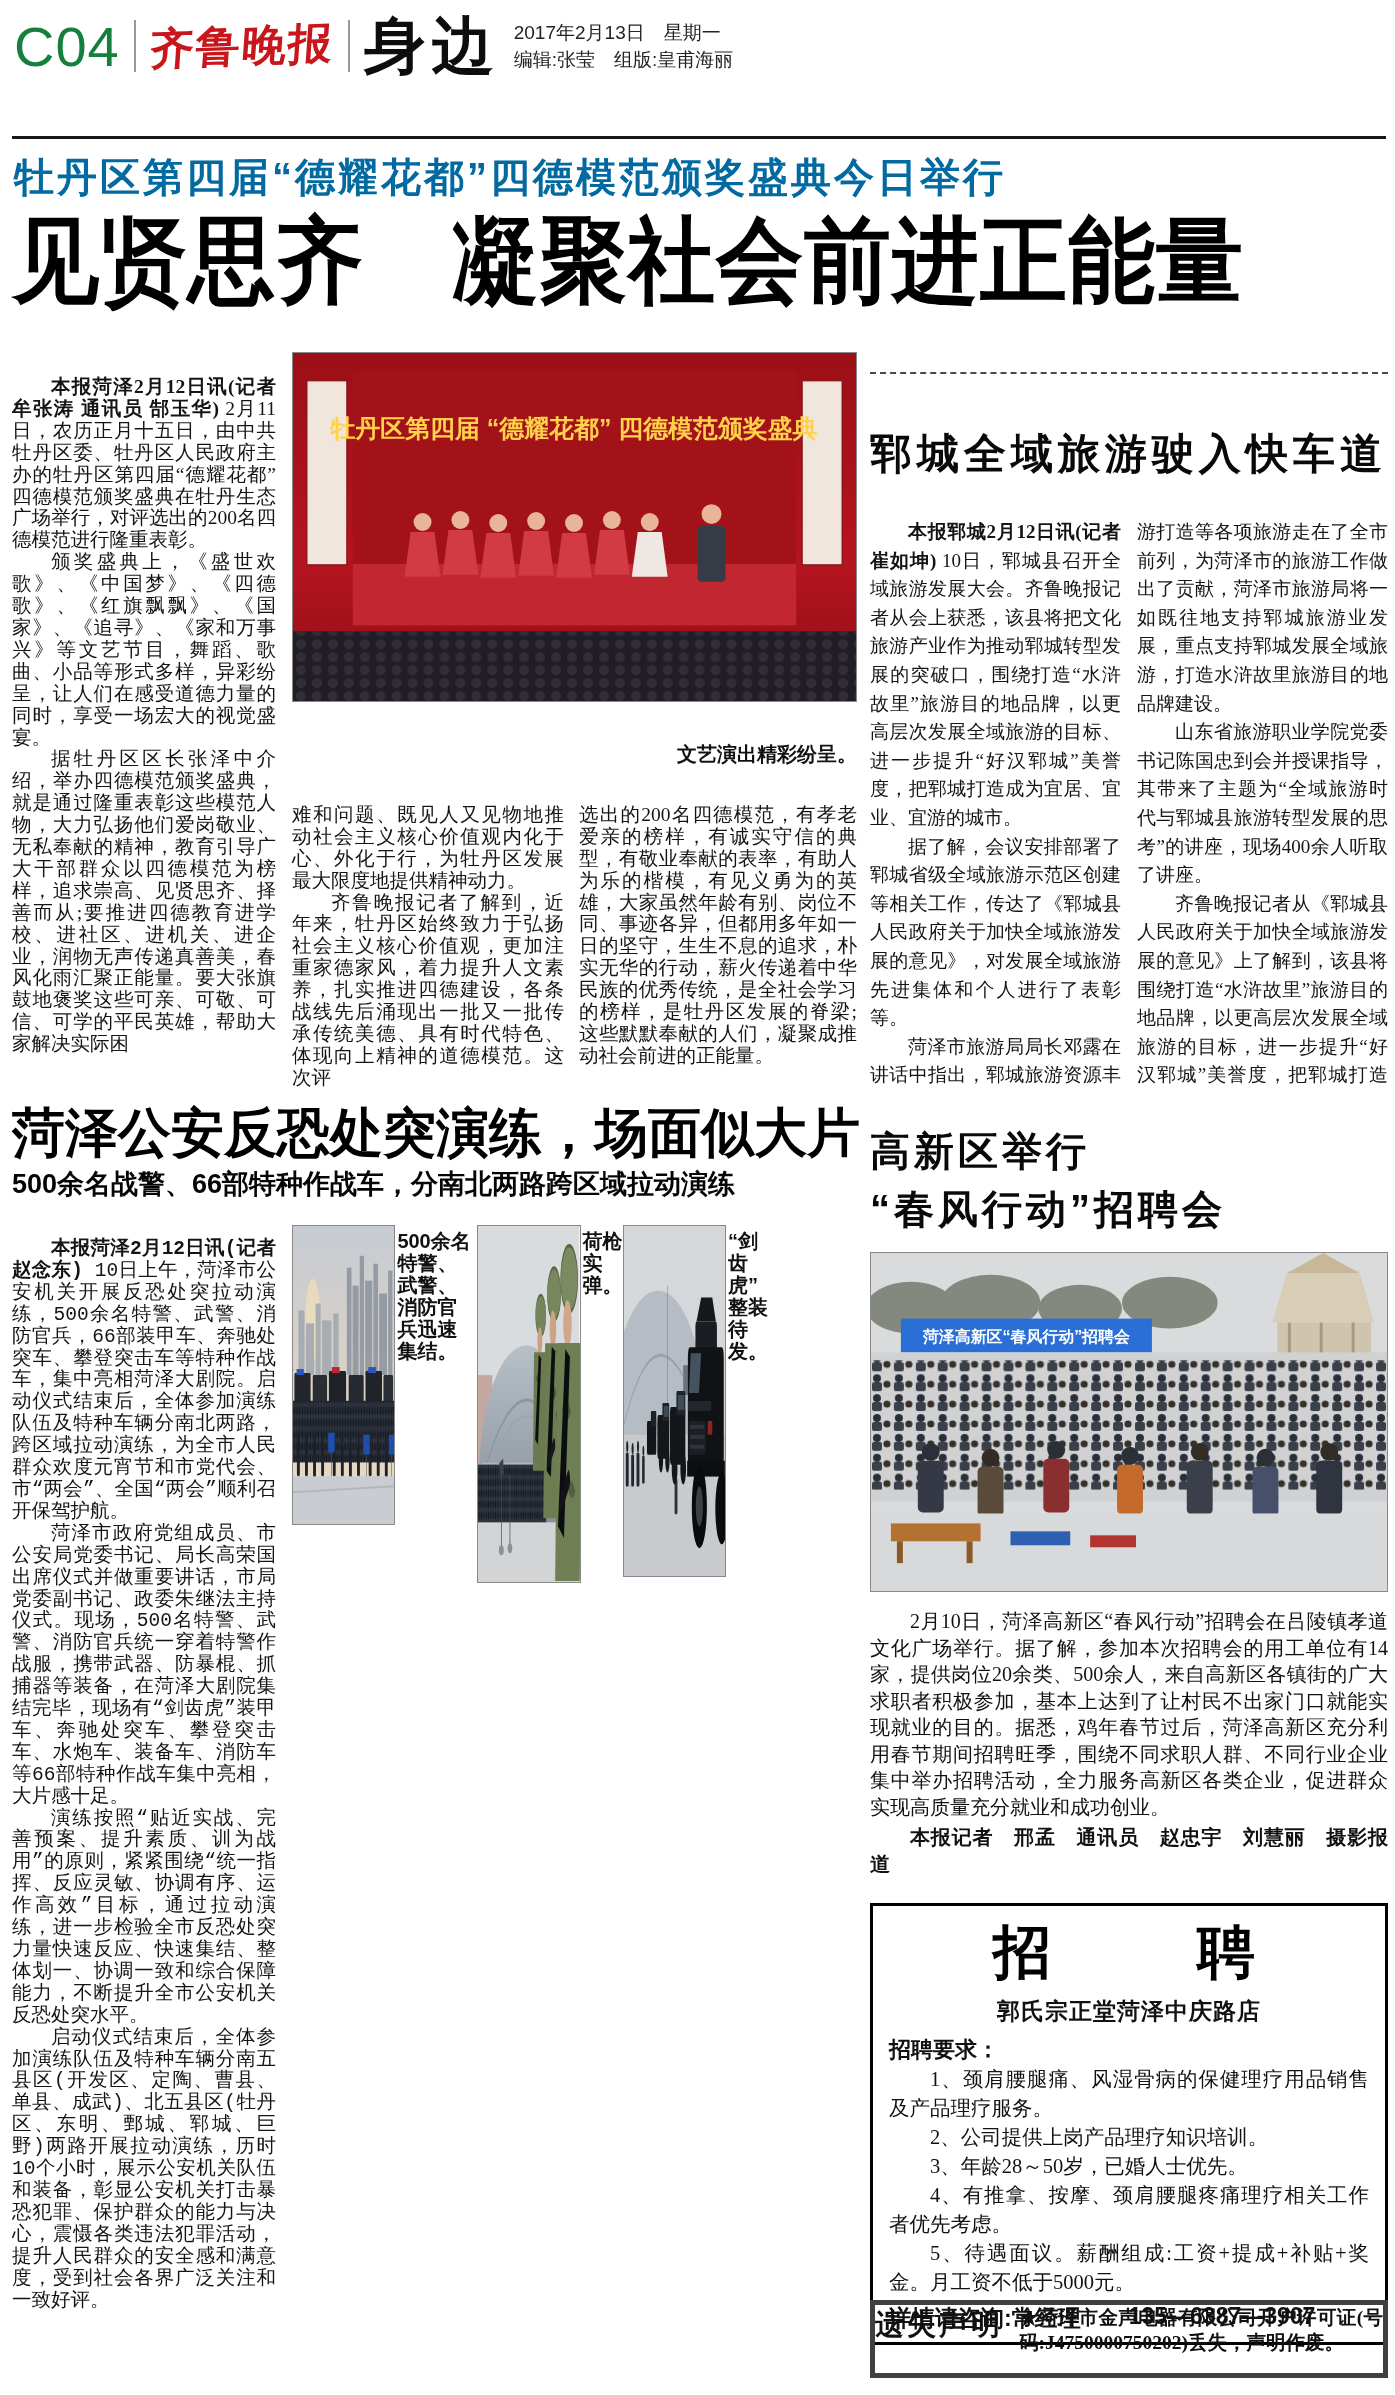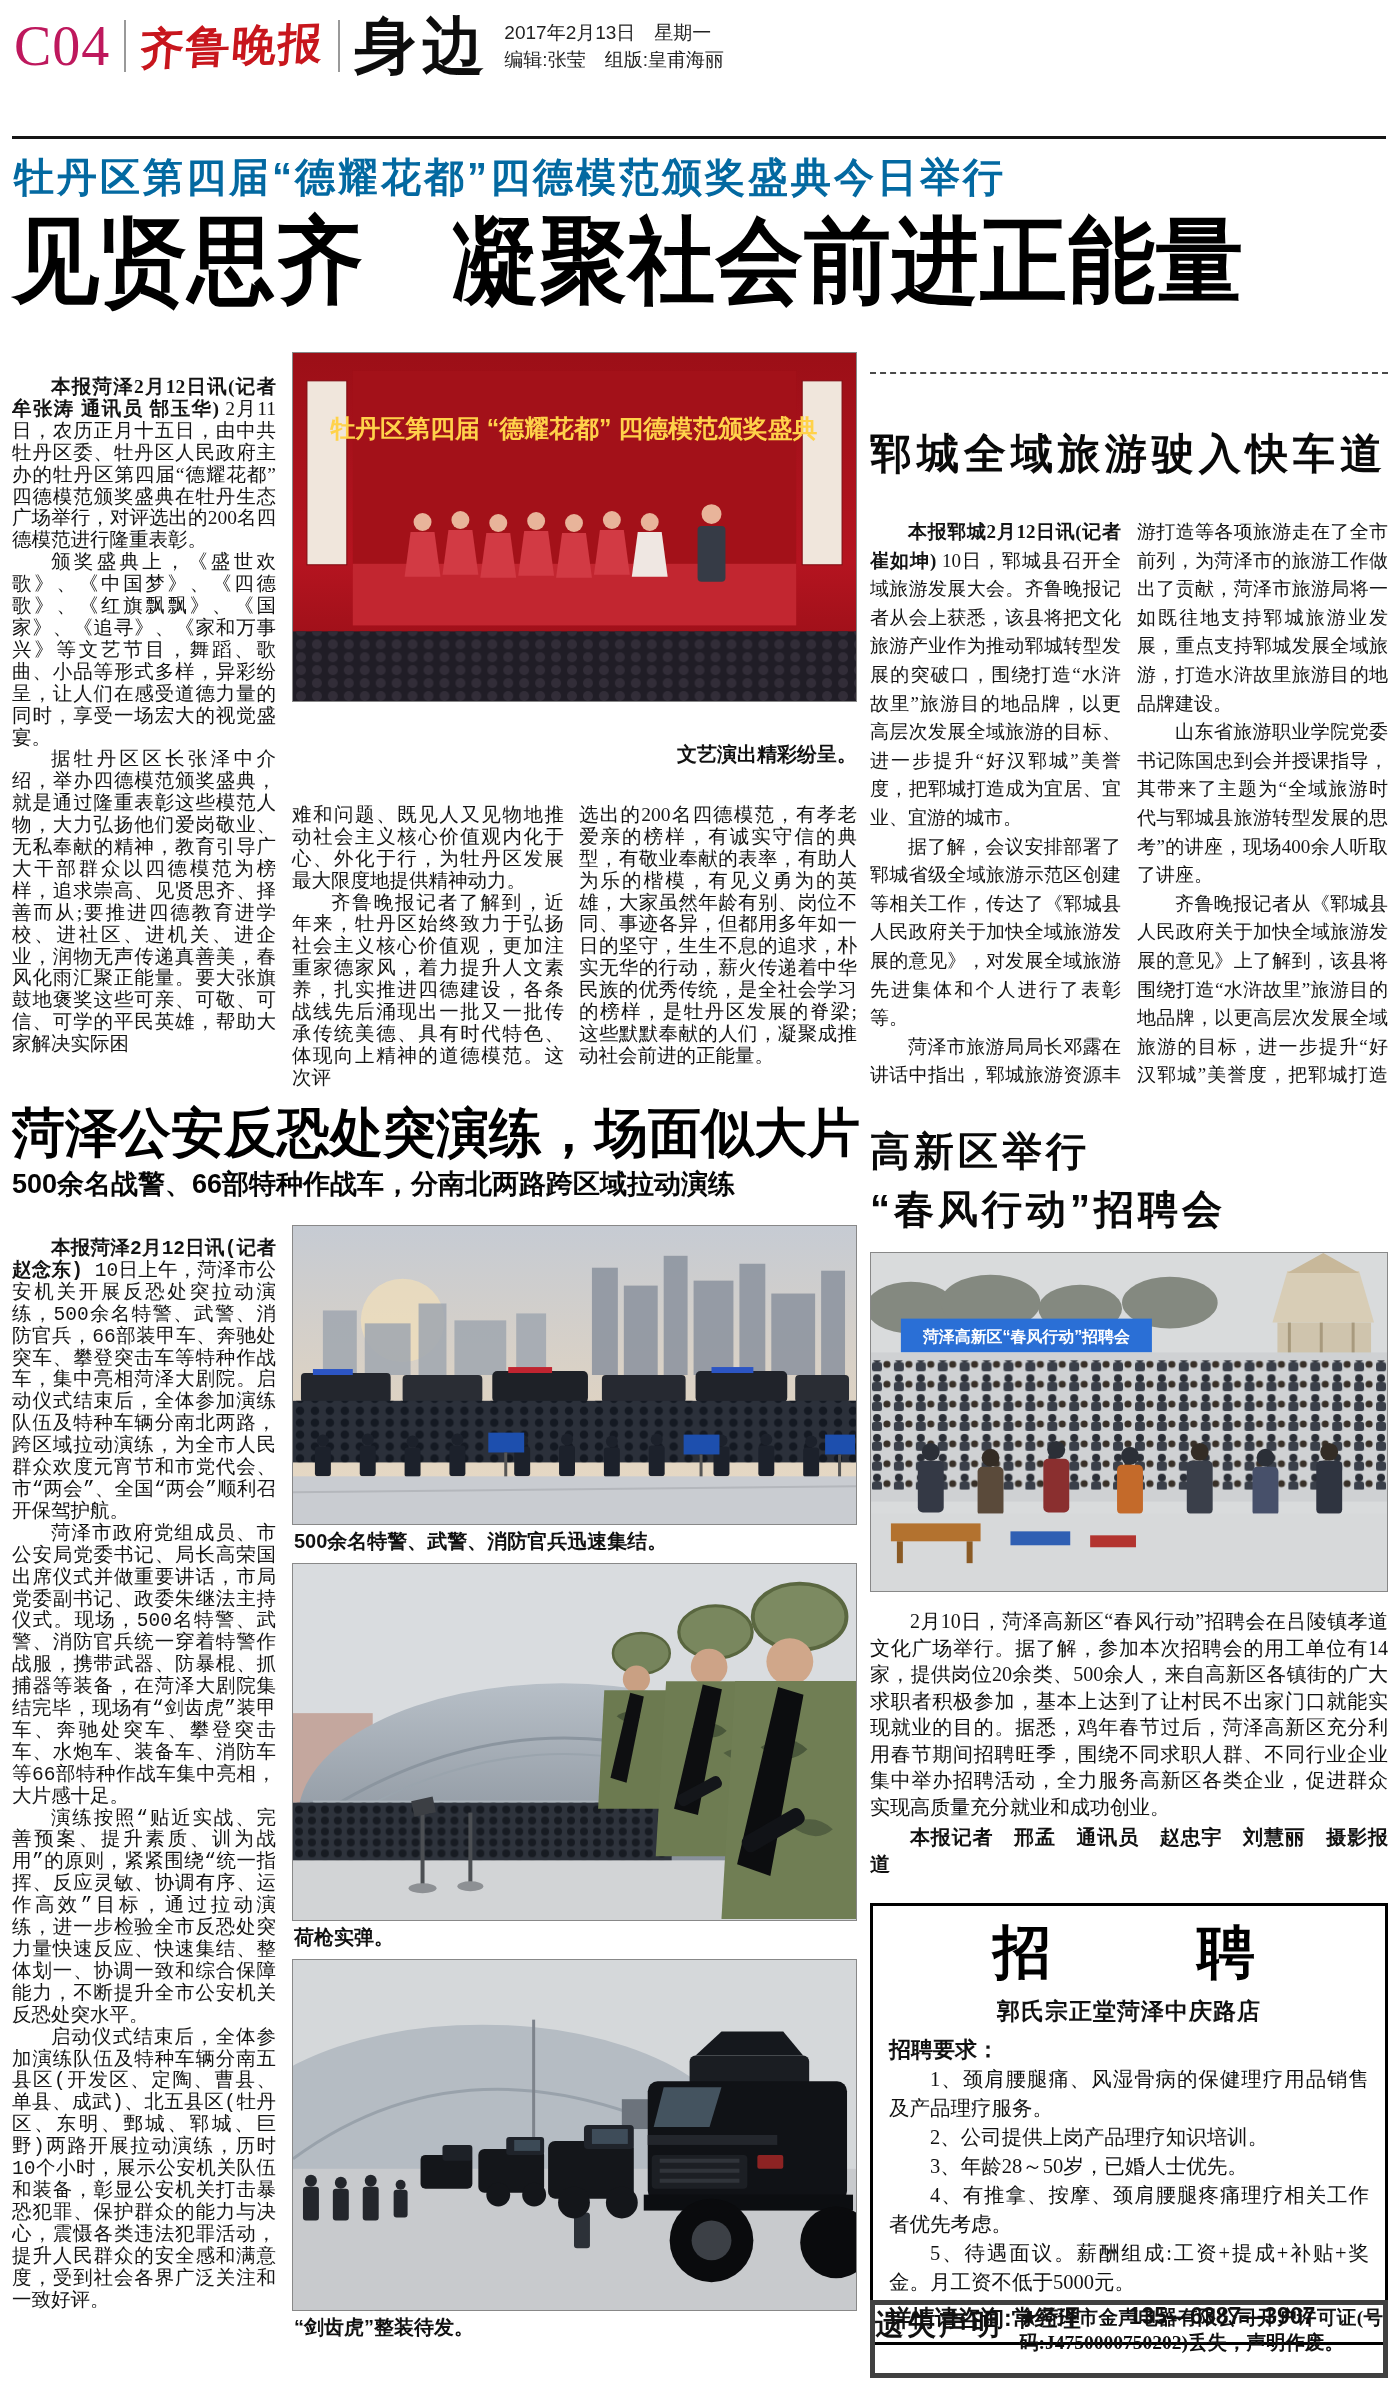--- a/index.html
+++ b/index.html
@@ -1,21 +1,21 @@
 <!DOCTYPE html>
 <html lang="zh"><head>
 <meta charset="utf-8">
 <style>
   html,body{margin:0;padding:0;background:#e9e9e9;}
   .page{position:relative;width:1395px;height:2395px;background:#ffffff;margin:0 auto;
         font-family:"Liberation Serif",serif;color:#111;overflow:hidden;}
   .abs{position:absolute;}
   
   .hdr{left:14px;top:8px;width:1370px;height:76px;display:flex;align-items:center;gap:14px;}
-  .hdr-pageno{font-family:Liberation Serif, serif;font-size:56px;letter-spacing:1px;color:#be185d;}
+  .hdr-pageno{font-family:Liberation Sans, sans-serif;font-size:56px;letter-spacing:1px;color:#15803d;}
   .hdr-bar{width:2px;height:52px;background:#999;}
   .hdr-brand{font-size:44px;font-weight:900;color:#c8161d;transform:skewX(-6deg) rotate(-2deg);
              font-family:"DejaVu Serif",serif;letter-spacing:2px;}
   .hdr-section{font-size:62px;font-weight:900;font-family:"Liberation Sans",sans-serif;color:#0d0d0d;letter-spacing:6px;}
   .hdr-meta{font-size:19px;line-height:27px;color:#222;font-family:"Liberation Sans",sans-serif;}
   .rule{left:12px;top:136px;width:1374px;height:0;border-top:3px solid #161616;}
   
   .a1-kicker{left:14px;top:150px;width:1370px;font-family:"Liberation Sans",sans-serif;
              font-size:40px;font-weight:700;letter-spacing:3px;white-space:nowrap;color:#0369a1;}
   .a1-headline{left:12px;top:198px;width:1376px;font-family:"Liberation Sans",sans-serif;
@@ -41,21 +41,21 @@
                font-weight:600;letter-spacing:5px;white-space:nowrap;color:#090909;}
   .a2-cols{display:flex;gap:16px;margin-top:36px;height:575px;overflow:hidden;}
   .a2col{width:251px;font-size:19px;line-height:28.6px;text-align:justify;}
   
   .a3-headline{left:12px;top:1098px;width:845px;font-family:"Liberation Sans",sans-serif;
                font-size:53px;font-weight:900;letter-spacing:0px;white-space:nowrap;color:#000;}
   .a3-subhead{left:12px;top:1166px;width:845px;font-family:"Liberation Sans",sans-serif;
               font-size:27px;font-weight:700;white-space:nowrap;color:#050505;}
   .a3-body{left:12px;top:1225px;width:845px;height:1140px;display:flex;gap:16px;overflow:hidden;}
   .a3c1{width:264px;padding-top:14px;font-family:Liberation Mono, monospace;}
-  .a3photos{width:565px;display:flex;flex-direction:column;}
+  .a3photos{width:476px;display:flex;flex-direction:row;}
   .a3photos .caption{margin-bottom:10px;}
   
   .a4{left:870px;top:1122px;width:518px;}
   .a4-headline{font-family:"Liberation Sans",sans-serif;font-size:40px;font-weight:600;
                letter-spacing:4px;line-height:58px;color:#090909;}
   .a4-photo{margin-top:14px;}
   .a4-body{margin-top:16px;font-size:20px;line-height:26.5px;text-align:justify;}
   .a4-byline{margin-top:4px;font-weight:700;text-indent:2em;font-size:20px;line-height:27px;}
   
   .ad{left:870px;top:1903px;width:518px;height:442px;border:3px solid #000;box-sizing:border-box;

